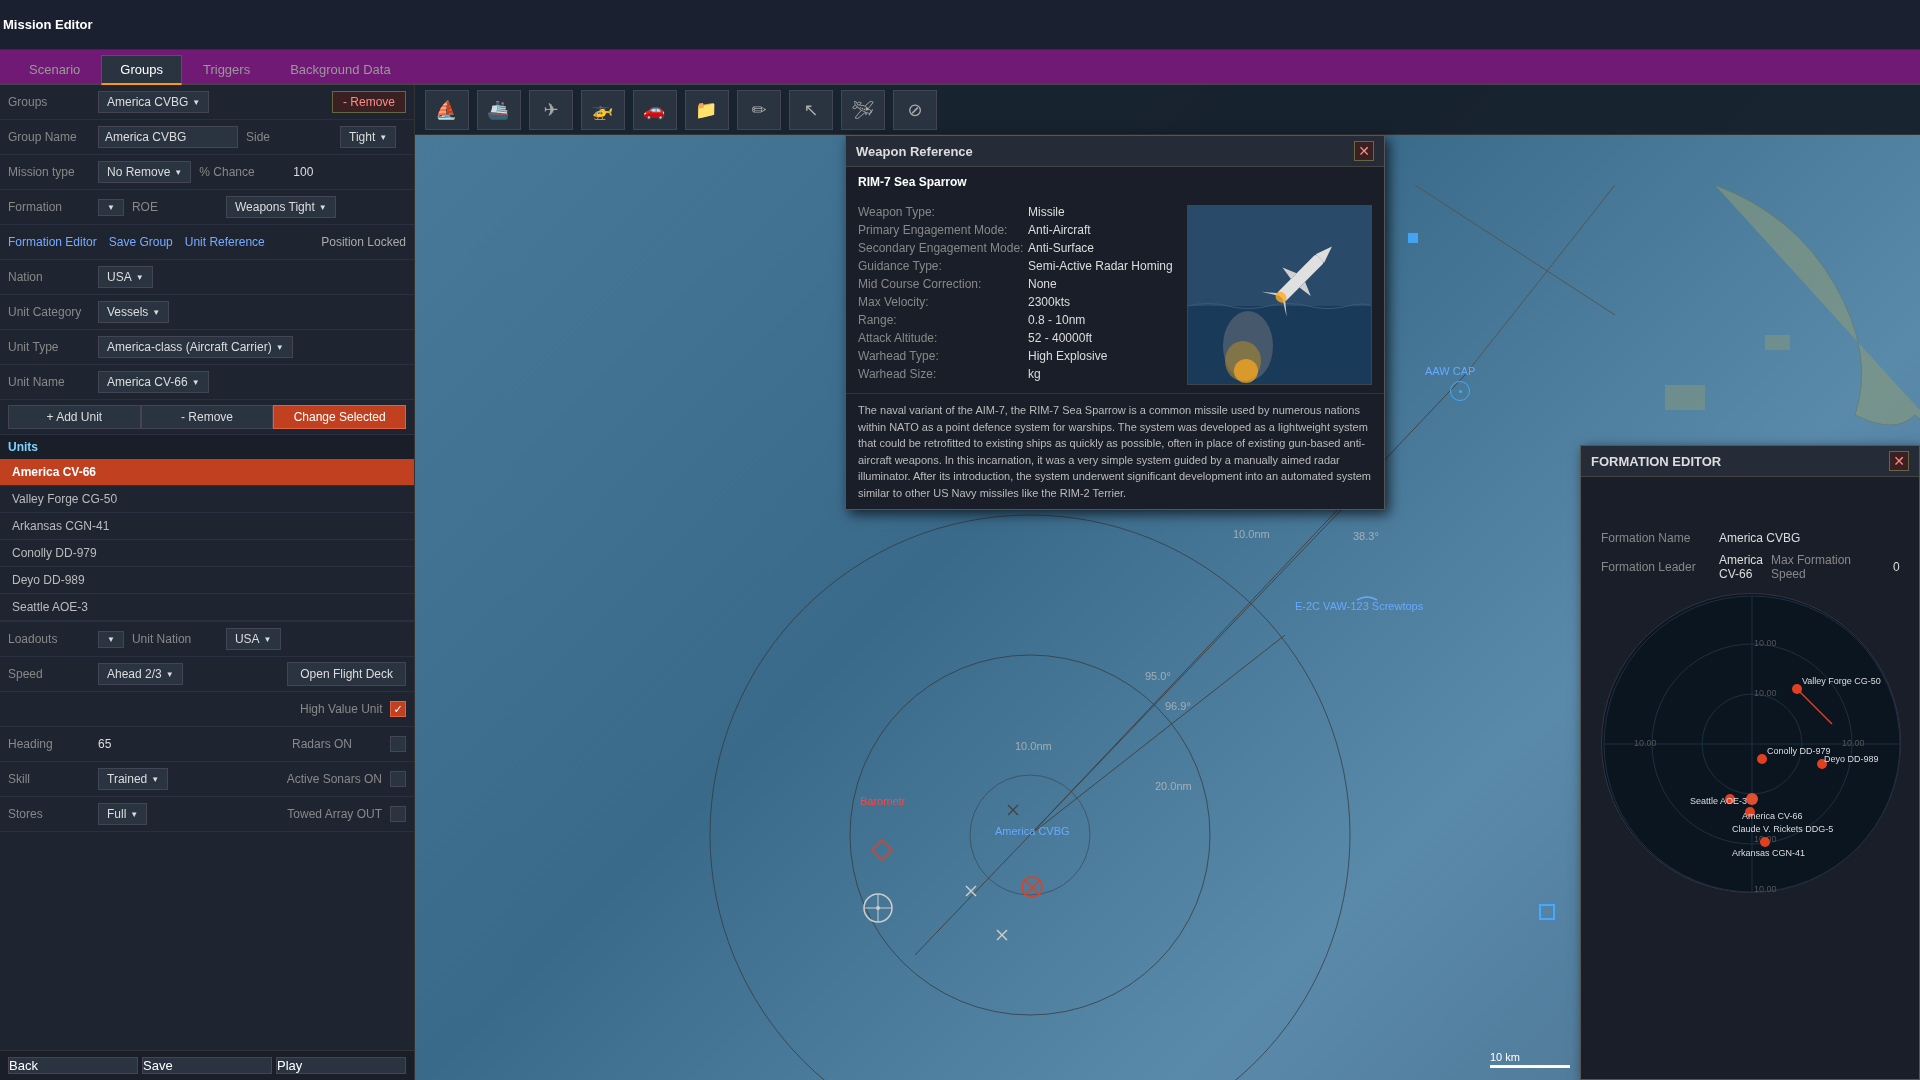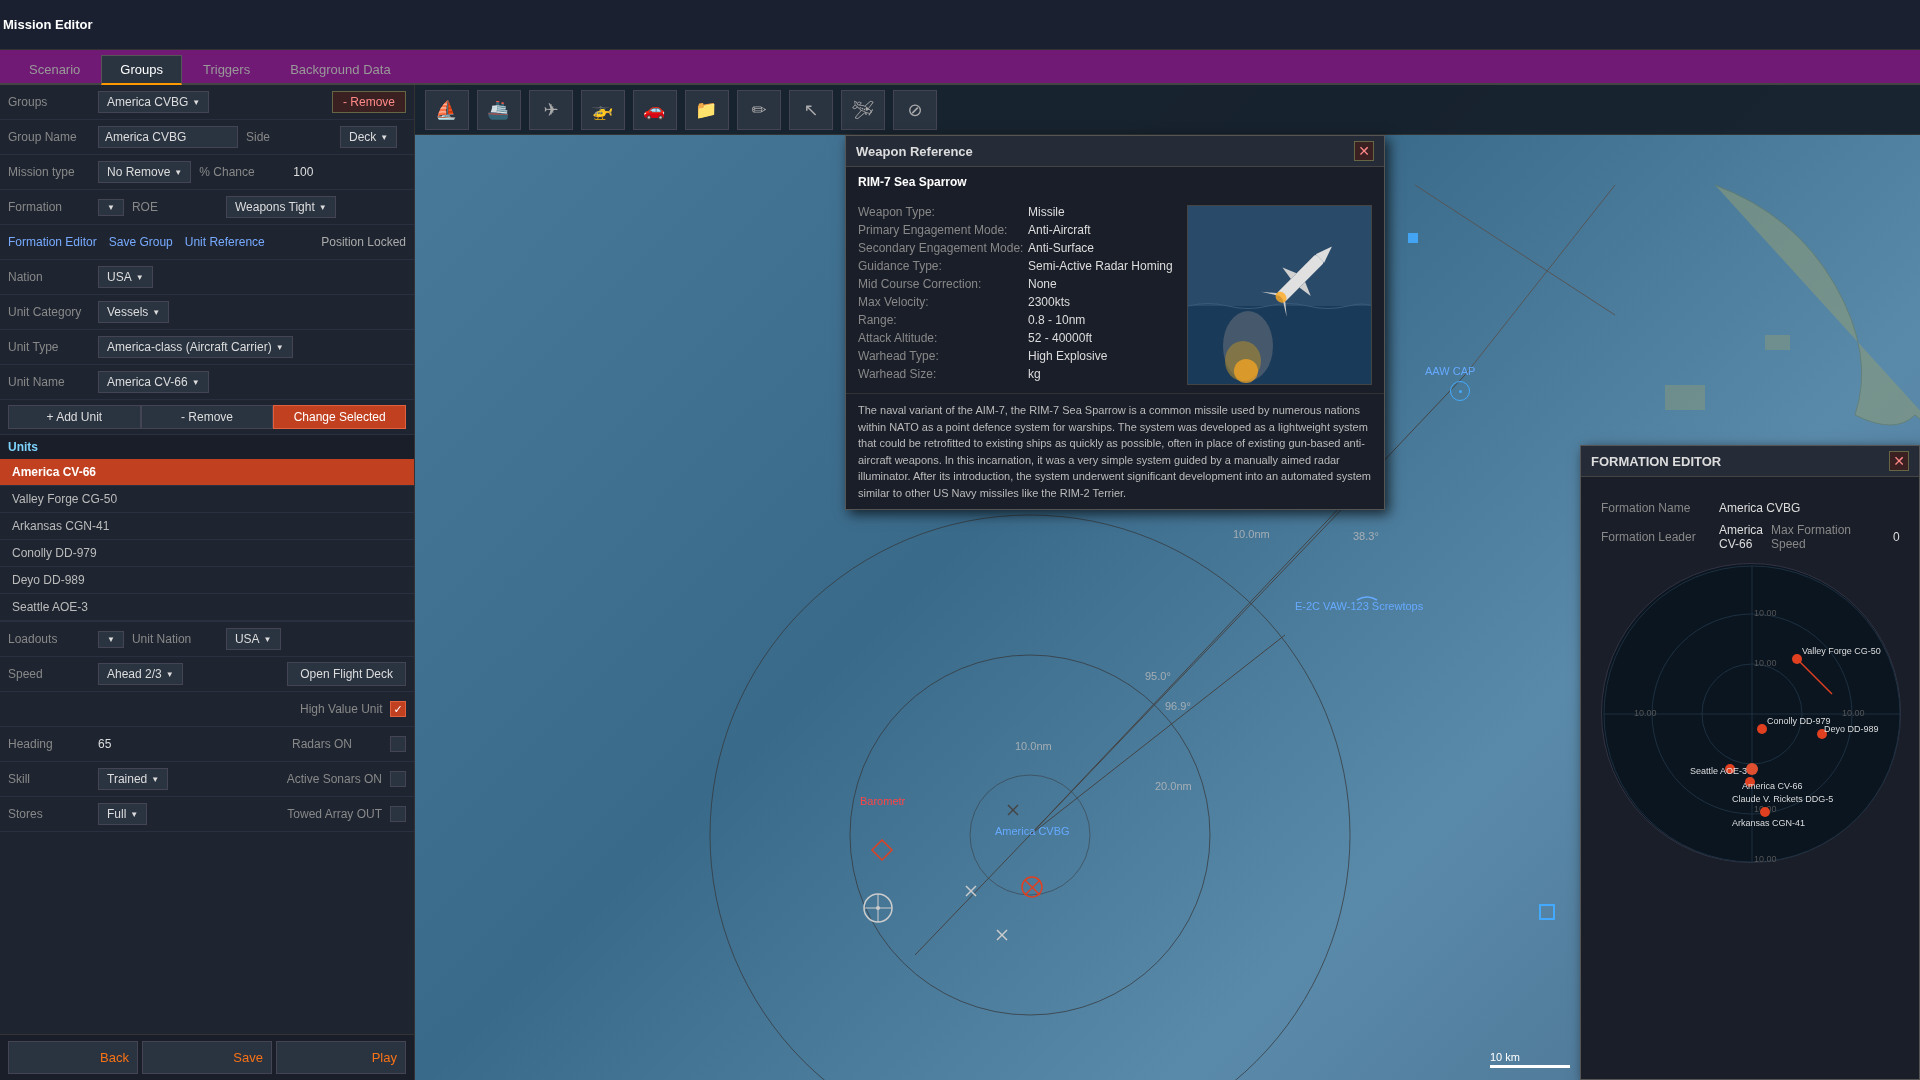--- a/index.html
+++ b/index.html
@@ -104,22 +104,22 @@
       width: 16px; height: 16px; background: #2a3340;
       border: 1px solid #445; display: inline-flex;
       align-items: center; justify-content: center;
     }
 
     .bottom-buttons {
       display: flex; gap: 4px; padding: 6px 8px; margin-top: auto;
       border-top: 1px solid #333; background: #1a1e28;
     }
     .bot-btn {
-      flex: 1; padding: 8px; background: #2a3340; border: 1px solid #445;
-      color: #f97316; cursor: pointer; font-size: 13px; text-align: right;
+      flex: 1; background: #2a3340; border: 1px solid #445;
+      color: #ffffff; cursor: pointer; font-size: 13px; text-align: left;
     }
 
     
     .map-area {
       flex: 1; position: relative; background: #4a7a9a; overflow: hidden;
     }
     .map-bg {
       position: absolute; inset: 0;
       background: linear-gradient(135deg, #4a7a9a 0%, #3a6a8a 40%, #5a8aaa 70%, #4a7090 100%);
     }
@@ -172,21 +172,21 @@
     .weapon-desc {
       padding: 8px 12px; font-size: 11px; color: #bbb; line-height: 1.5;
       border-top: 1px solid #333;
     }
 
     
     .formation-dialog {
       top: 360px; right: 0; width: 340px; bottom: 0;
       border-left: 1px solid #555; border-top: 1px solid #555;
     }
-    .formation-content { padding: 20px; }
+    .formation-content { padding: 20px; margin-top: 30px; }
     .form-row {
       display: flex; align-items: center; padding: 4px 0; gap: 8px;
     }
     .form-label { color: #888; font-size: 12px; min-width: 110px; }
     .form-value { color: #ddd; font-size: 12px; }
 
     
     .radar-display {
       width: 300px; height: 300px; border-radius: 50%;
       background: #0a1520; border: 1px solid #334;
@@ -234,21 +234,21 @@
         <span class="arrow">▼</span>
       </button>
       <button class="remove-btn">- Remove</button>
     </div>
 
     <div class="section-row">
       <span class="section-label">Group Name</span>
       <input class="input-field" value="America CVBG" style="">
       <span class="section-label" style="margin-left:8px;">Side</span>
       <button class="dropdown-btn" style="margin-left:4px;">
-        <span>Deck</span>
+        <span>Tight</span>
         <span class="arrow">▼</span>
       </button>
     </div>
 
     <div class="section-row">
       <span class="section-label">Mission type</span>
       <button class="dropdown-btn">
         <span>No Remove</span>
         <span class="arrow">▼</span>
       </button>

